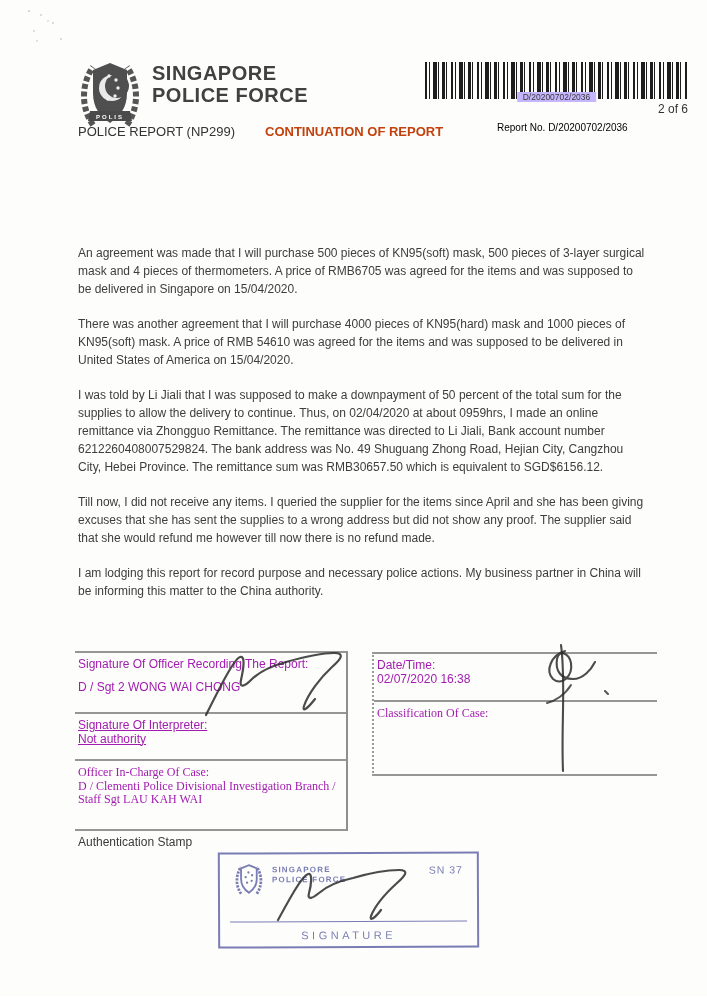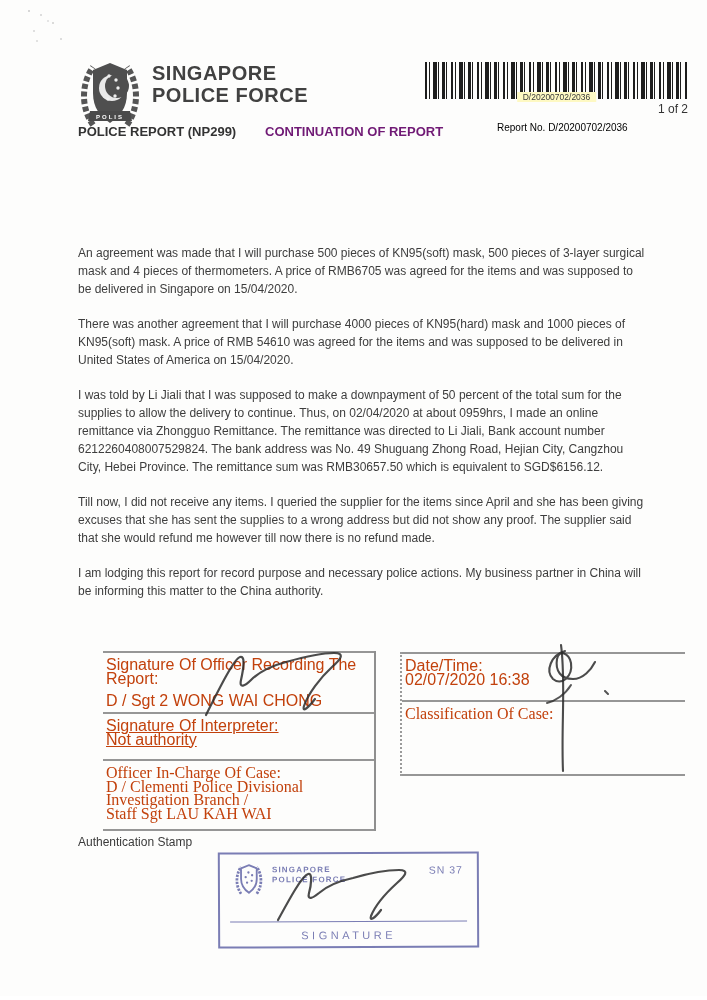--- a/index.html
+++ b/index.html
@@ -23,34 +23,34 @@
   .barcode-wrap { position:absolute; left:425px; top:62px; width:263px; height:37px; }
   .barcode { position:absolute; inset:0;
     background:repeating-linear-gradient(90deg,
       #1d1d1d 0 2px, transparent 2px 4px,
       #1d1d1d 4px 5px, transparent 5px 8px,
       #1d1d1d 8px 12px, transparent 12px 13px,
       #1d1d1d 13px 14px, transparent 14px 17px,
       #1d1d1d 17px 20px, transparent 20px 21px,
       #1d1d1d 21px 22px, transparent 22px 26px); }
   .barcode-label { position:absolute; left:50%; bottom:-3px; transform:translateX(-50%);
-    background:#fef9c3; padding:0 6px; font-size:8.5px; color:#3b3b3b; white-space:nowrap; }
+    background:#c4b5fd; padding:0 6px; font-size:8.5px; color:#3b3b3b; white-space:nowrap; }
   .page-indicator { position:absolute; left:425px; top:102px; width:263px;
     text-align:right; font-size:12px; color:#333; }
-  .form-title    { position:absolute; left:78px;  top:124px; font-size:13px; font-weight:bold; color:#333; }
-  .cont-title    { position:absolute; left:265px; top:124px; font-size:13px; font-weight:bold; color:#701a75; }
+  .form-title    { position:absolute; left:78px;  top:124px; font-size:13px; font-weight:normal; color:#333; }
+  .cont-title    { position:absolute; left:265px; top:124px; font-size:13px; font-weight:bold; color:#c2410c; }
   .report-no     { position:absolute; left:497px; top:122px; font-size:10px; color:#000000; }
 
   
   .body-text { position:absolute; left:78px; top:224px; width:570px;
     font-size:12px; line-height:18px; color:#3d3d3d;margin-top:20px; }
   .body-text p { margin-bottom:17px; }
 
   
-  .col { position:absolute; font-size:16px; line-height:13.5px; color:#c2410c;margin-left:28px; }
+  .col { position:absolute; font-size:12px; line-height:13.5px; color:#a21caf; }
   .col-left  { left:75px;  top:651px; width:273px; border-right:2px solid #8f8f8f; }
   .col-right { left:372px; top:652px; width:285px; border-left:2px dotted #9a9a9a; }
   .cell { border-top:2px solid #969696; padding:5px 4px 4px 3px; overflow:visible; }
   .col .cell:last-child { border-bottom:2px solid #969696;font-family:Liberation Serif, serif; }
   .cl1 { height:61px; } .cl2 { height:47px;text-decoration:underline; } .cl3 { height:72px; }
   .cr1 { height:62px; } .cr2 { height:48px; } .cr3 { height:76px; }
   .cell .value { margin-top:9px; }
   .cell .vline { margin-top:0; }
 
   .auth-stamp-label { position:absolute; left:78px; top:835px; font-size:12px; color:#3a3a3a; }
@@ -99,21 +99,21 @@
 
   <div class="wordmark">
     <div>SINGAPORE</div>
     <div>POLICE FORCE</div>
   </div>
 
   <div class="barcode-wrap">
     <div class="barcode"></div>
     <div class="barcode-label">D/20200702/2036</div>
   </div>
-  <div class="page-indicator">1 of 2</div>
+  <div class="page-indicator">2 of 6</div>
 
   <div class="form-title">POLICE REPORT (NP299)</div>
   <div class="cont-title">CONTINUATION OF REPORT</div>
   <div class="report-no">Report No. D/20200702/2036</div>
 
   <div class="body-text">
     <p>An agreement was made that I will purchase 500 pieces of KN95(soft) mask, 500 pieces of 3-layer surgical mask and 4 pieces of thermometers. A price of RMB6705 was agreed for the items and was supposed to be delivered in Singapore on 15/04/2020.</p>
     <p>There was another agreement that I will purchase 4000 pieces of KN95(hard) mask and 1000 pieces of KN95(soft) mask. A price of RMB 54610 was agreed for the items and was supposed to be delivered in United States of America on 15/04/2020.</p>
     <p>I was told by Li Jiali that I was supposed to make a downpayment of 50 percent of the total sum for the supplies to allow the delivery to continue. Thus, on 02/04/2020 at about 0959hrs, I made an online remittance via Zhongguo Remittance. The remittance was directed to Li Jiali, Bank account number 6212260408007529824. The bank address was No. 49 Shuguang Zhong Road, Hejian City, Cangzhou City, Hebei Province. The remittance sum was RMB30657.50 which is equivalent to SGD$6156.12.</p>
     <p>Till now, I did not receive any items. I queried the supplier for the items since April and she has been giving excuses that she has sent the supplies to a wrong address but did not show any proof. The supplier said that she would refund me however till now there is no refund made.</p>

